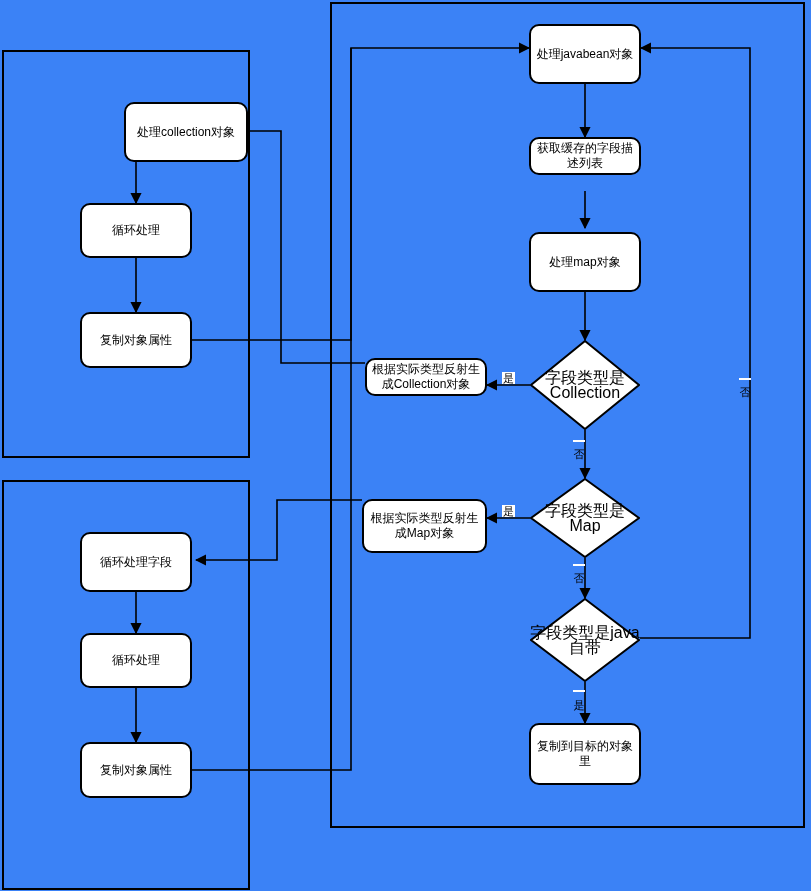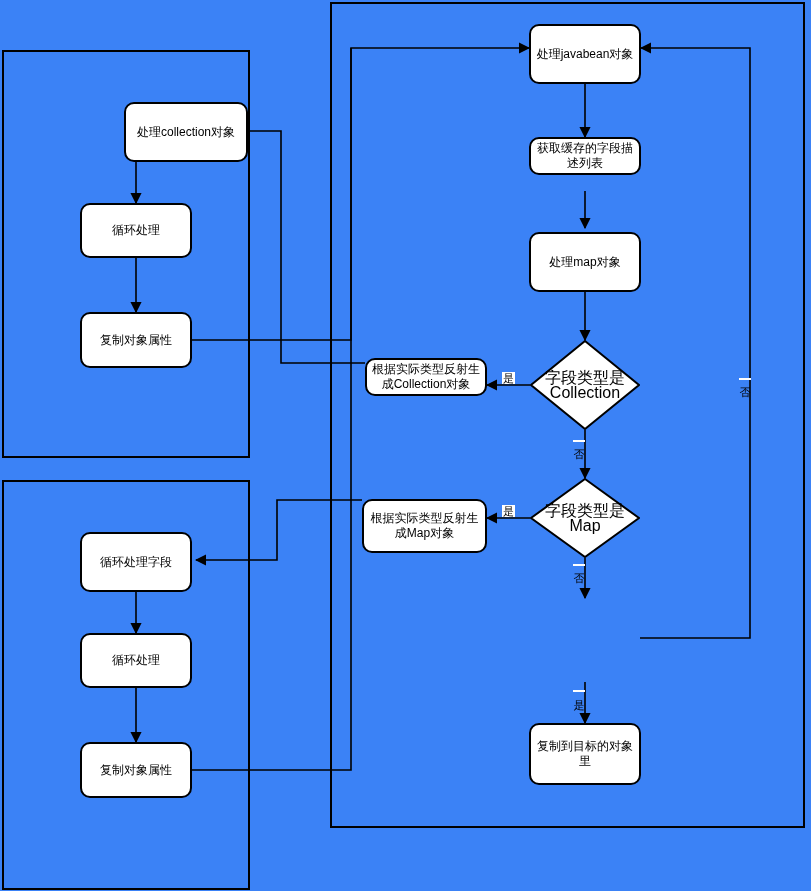--- a/index.html
+++ b/index.html
@@ -163,20 +163,26 @@
     <div class="dlabel">字段类型是Collection</div>
   </div>
 
   <div class="diamond" style="left:530px; top:478px; width:110px; height:80px;">
     <svg class="dshape" viewBox="0 0 110 80" preserveAspectRatio="none">
       <polygon points="55,1 109,40 55,79 1,40" fill="#ffffff" stroke="#000000" stroke-width="2"></polygon>
     </svg>
     <div class="dlabel">字段类型是Map</div>
   </div>
 
+  <div class="diamond" style="left:530px; top:598px; width:110px; height:84px;">
+    <svg class="dshape" viewBox="0 0 110 84" preserveAspectRatio="none">
+      <polygon points="55,1 109,42 55,83 1,42" fill="#ffffff" stroke="#000000" stroke-width="2"></polygon>
+    </svg>
+    <div class="dlabel">字段类型是java自带</div>
+  </div>
 
   <div class="node" style="left:92px; top:102px; width:124px; height:60px;margin-left:32px;">
     <span>处理collection对象</span>
   </div>
 
   <div class="node" style="left:80px; top:203px; width:112px; height:55px;">
     <span>循环处理</span>
   </div>
 
   <div class="node" style="left:80px; top:312px; width:112px; height:56px;">

